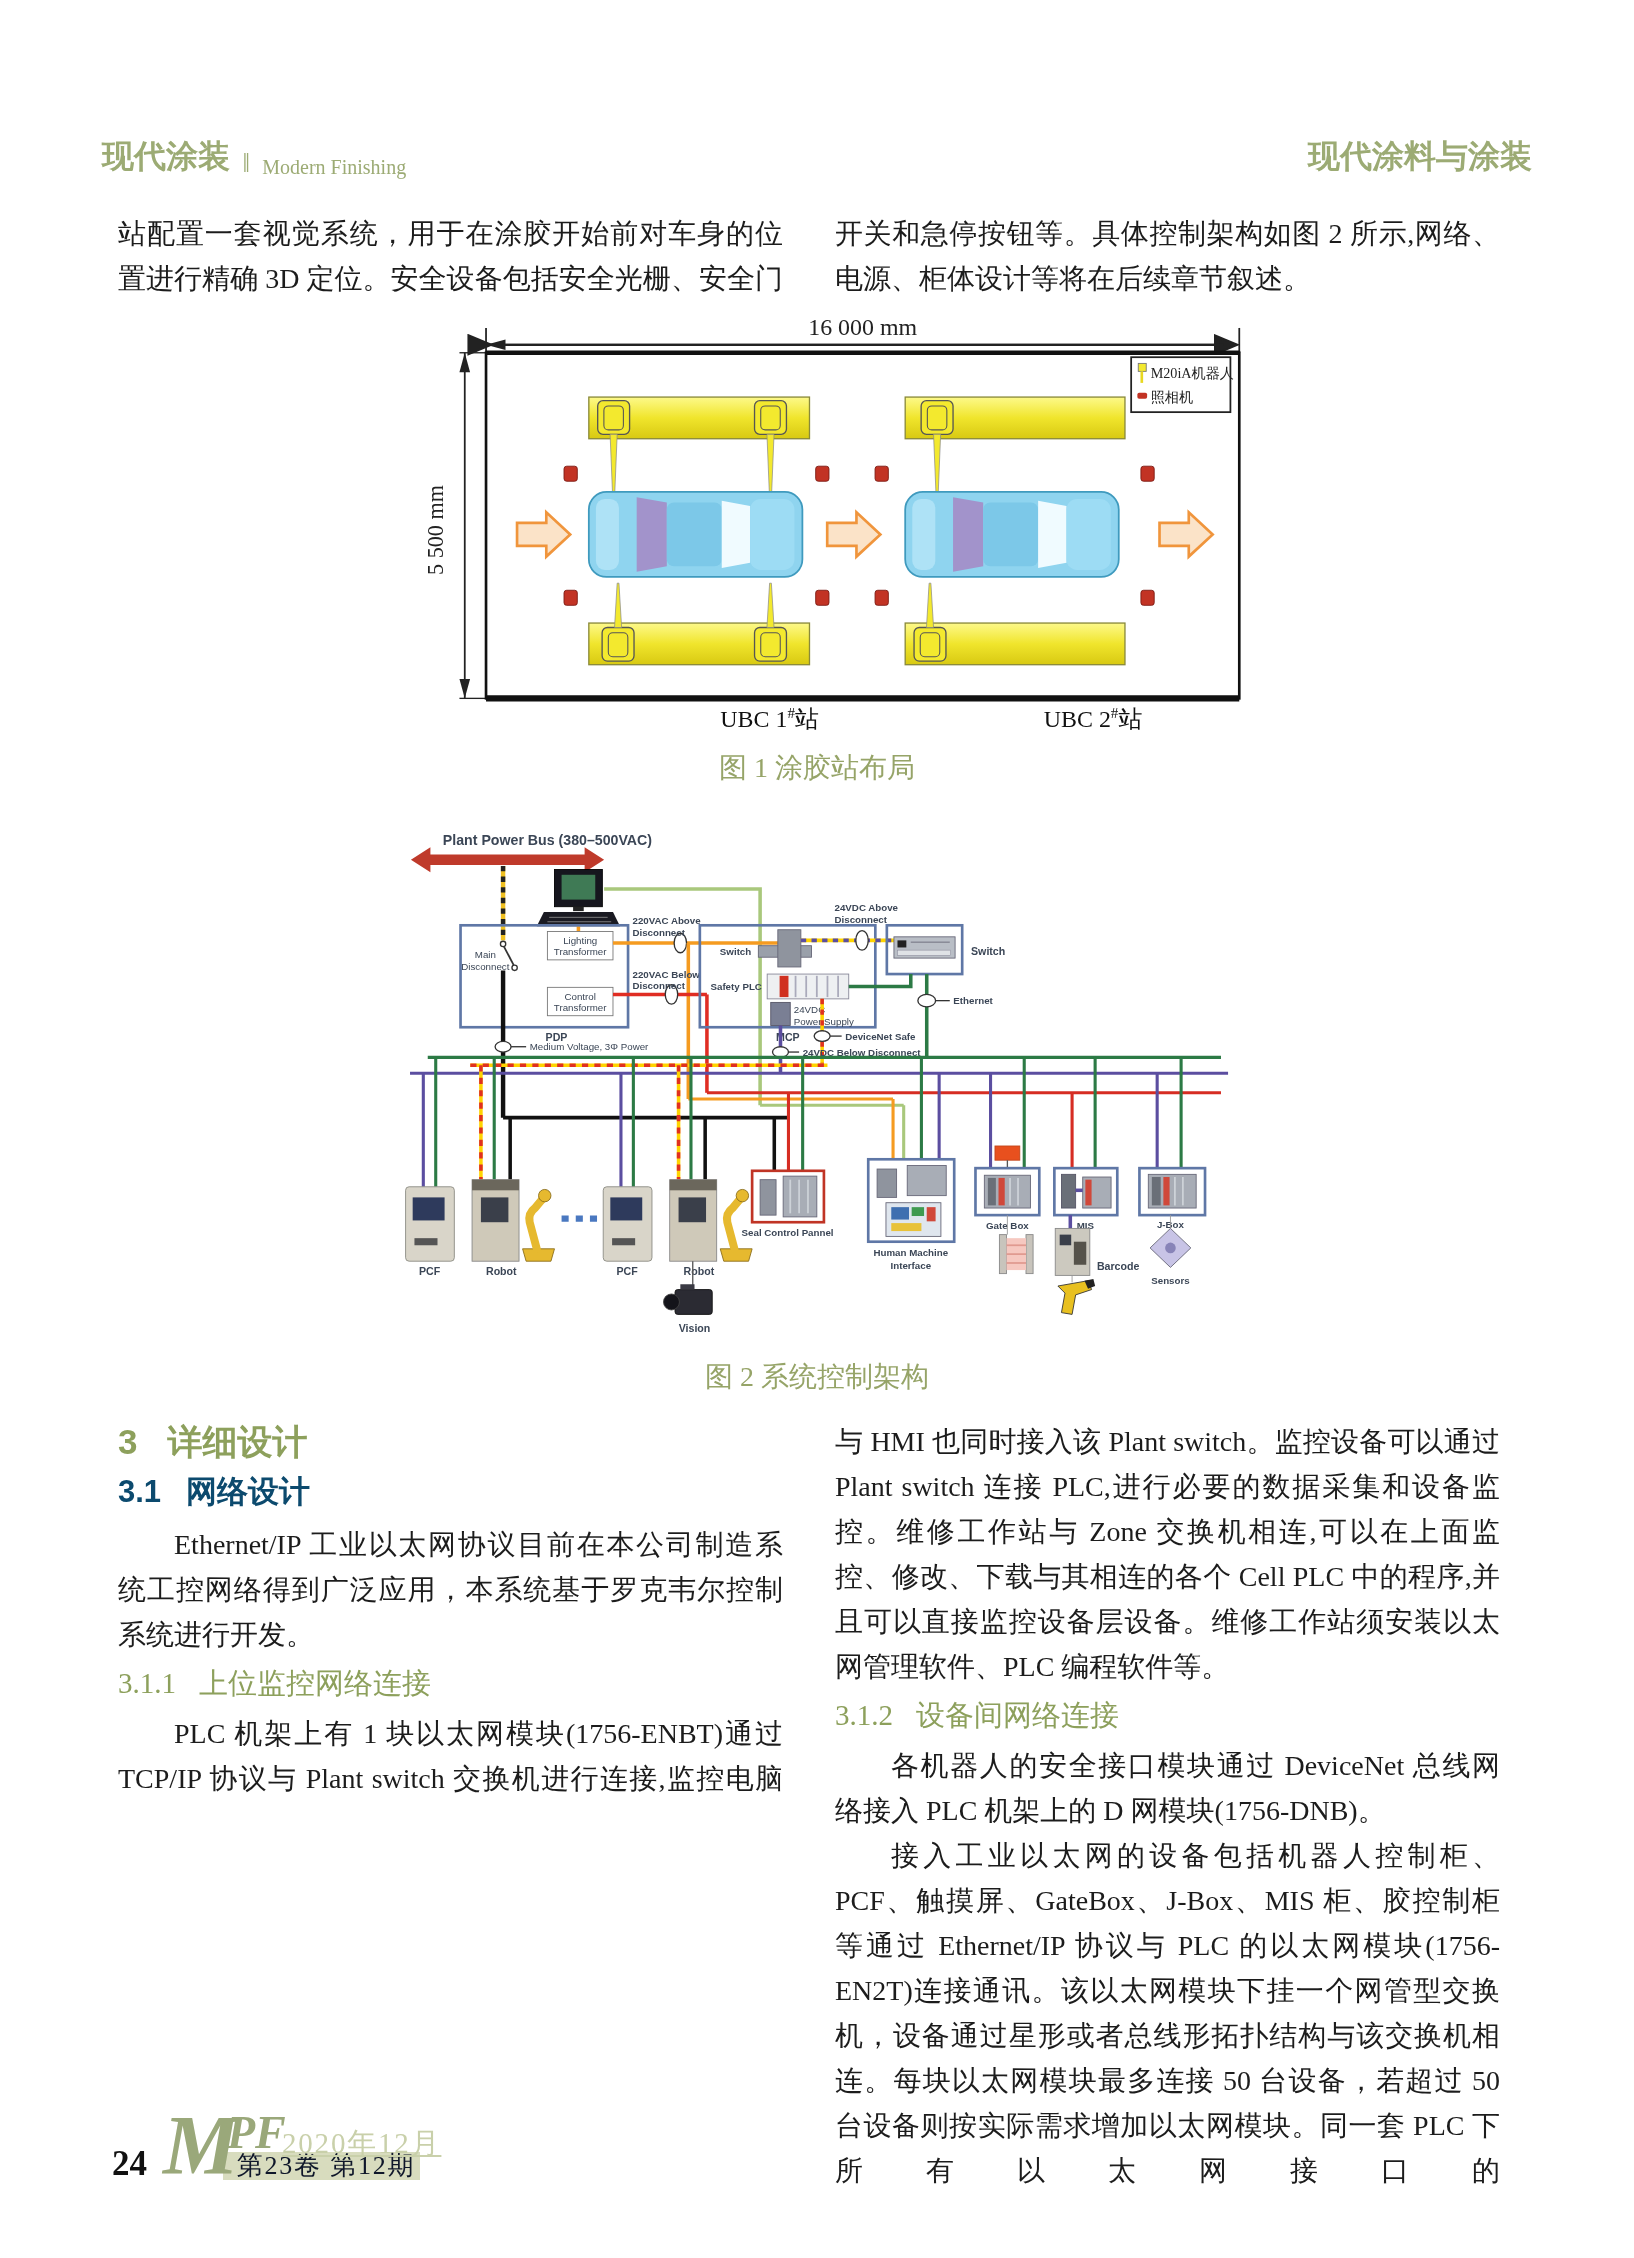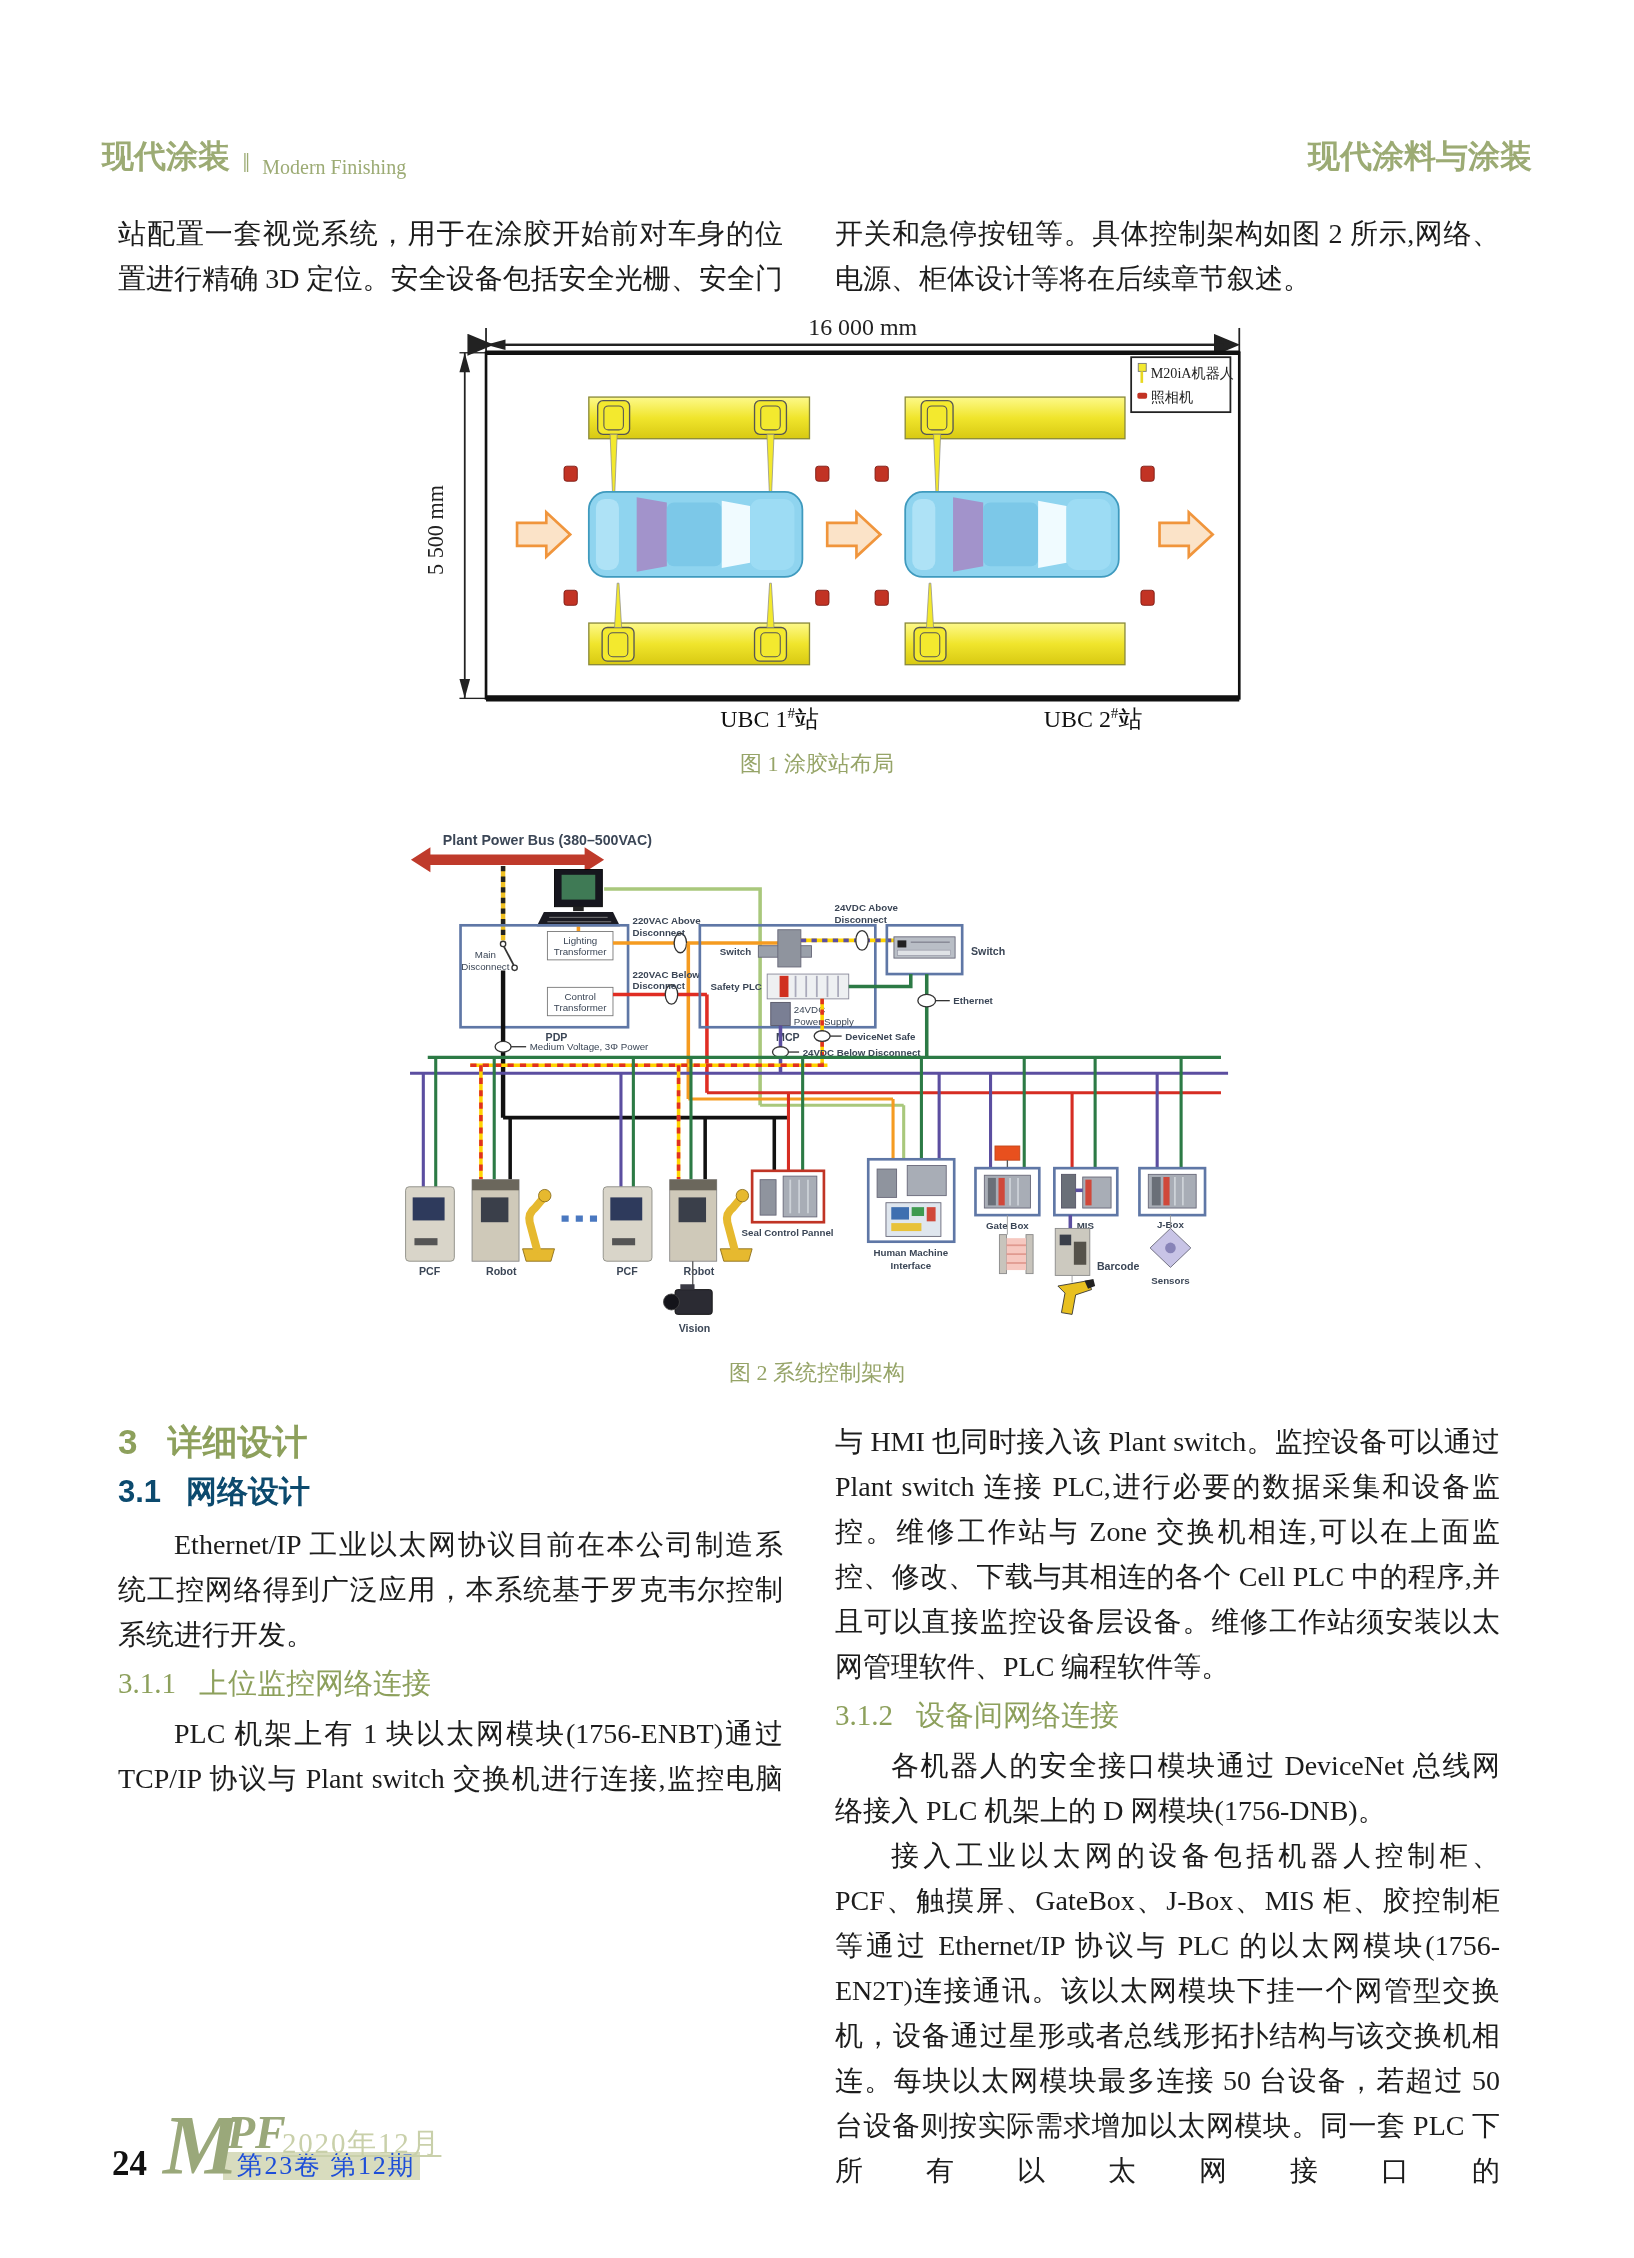--- a/index.html
+++ b/index.html
@@ -25,28 +25,28 @@
   .h2{font-family:"Liberation Sans","DejaVu Sans",sans-serif;font-weight:bold;color:#0c4a6e;
       font-size:31px;line-height:43px;margin:0 0 8.9px 0;}
   .h2 .num{margin-right:25px;}
   .h3{color:#8da05c;font-weight:normal;font-size:29px;line-height:43px;margin:5.3px 0 5.3px 0;text-indent:0;}
   .h3 .num{margin-right:23px;}
   .col-left{left:118px;top:1419px;}
   .col-right{left:835px;top:1419px;}
   
   .fig1{position:absolute;left:424px;top:317px;}
   .fig2{position:absolute;left:379px;top:825px;}
-  .caption{position:absolute;left:0;width:1634px;text-align:center;color:#96a468;font-size:22px;}
+  .caption{position:absolute;left:0;width:1634px;text-align:center;color:#96a468;font-size:28px;}
   .cap1{top:749px;}
   .cap2{top:1358px;}
   
   .ft-num{position:absolute;left:112px;top:2144px;font-size:35px;font-weight:bold;color:#111;}
   .ft-strip{position:absolute;left:223px;top:2152px;width:197px;height:28px;background:#d8dcbe;}
   .ft-issue{position:absolute;left:232px;top:2152px;width:188px;height:44px;line-height:28px;
-            text-align:center;color:#1d4ed8;font-size:26px;letter-spacing:1.8px;}
+            text-align:center;color:#0f172a;font-size:26px;letter-spacing:1.8px;}
   .ft-m{position:absolute;left:163px;top:2108px;font-size:85px;line-height:74px;font-style:italic;
         font-weight:bold;color:#9aa87a;}
   .ft-pf{position:absolute;left:227px;top:2112px;font-size:46px;line-height:41px;font-style:italic;
          font-weight:bold;color:#9aa87a;}
   .ft-date{position:absolute;left:282px;top:2124px;font-size:29px;color:#c9d0aa;letter-spacing:1.8px;text-decoration:underline;}
   svg text{font-family:"Liberation Sans","DejaVu Sans",sans-serif;}
   svg text.serif{font-family:"Liberation Serif","DejaVu Serif",serif;}
 </style>
 </head>
 <body>

